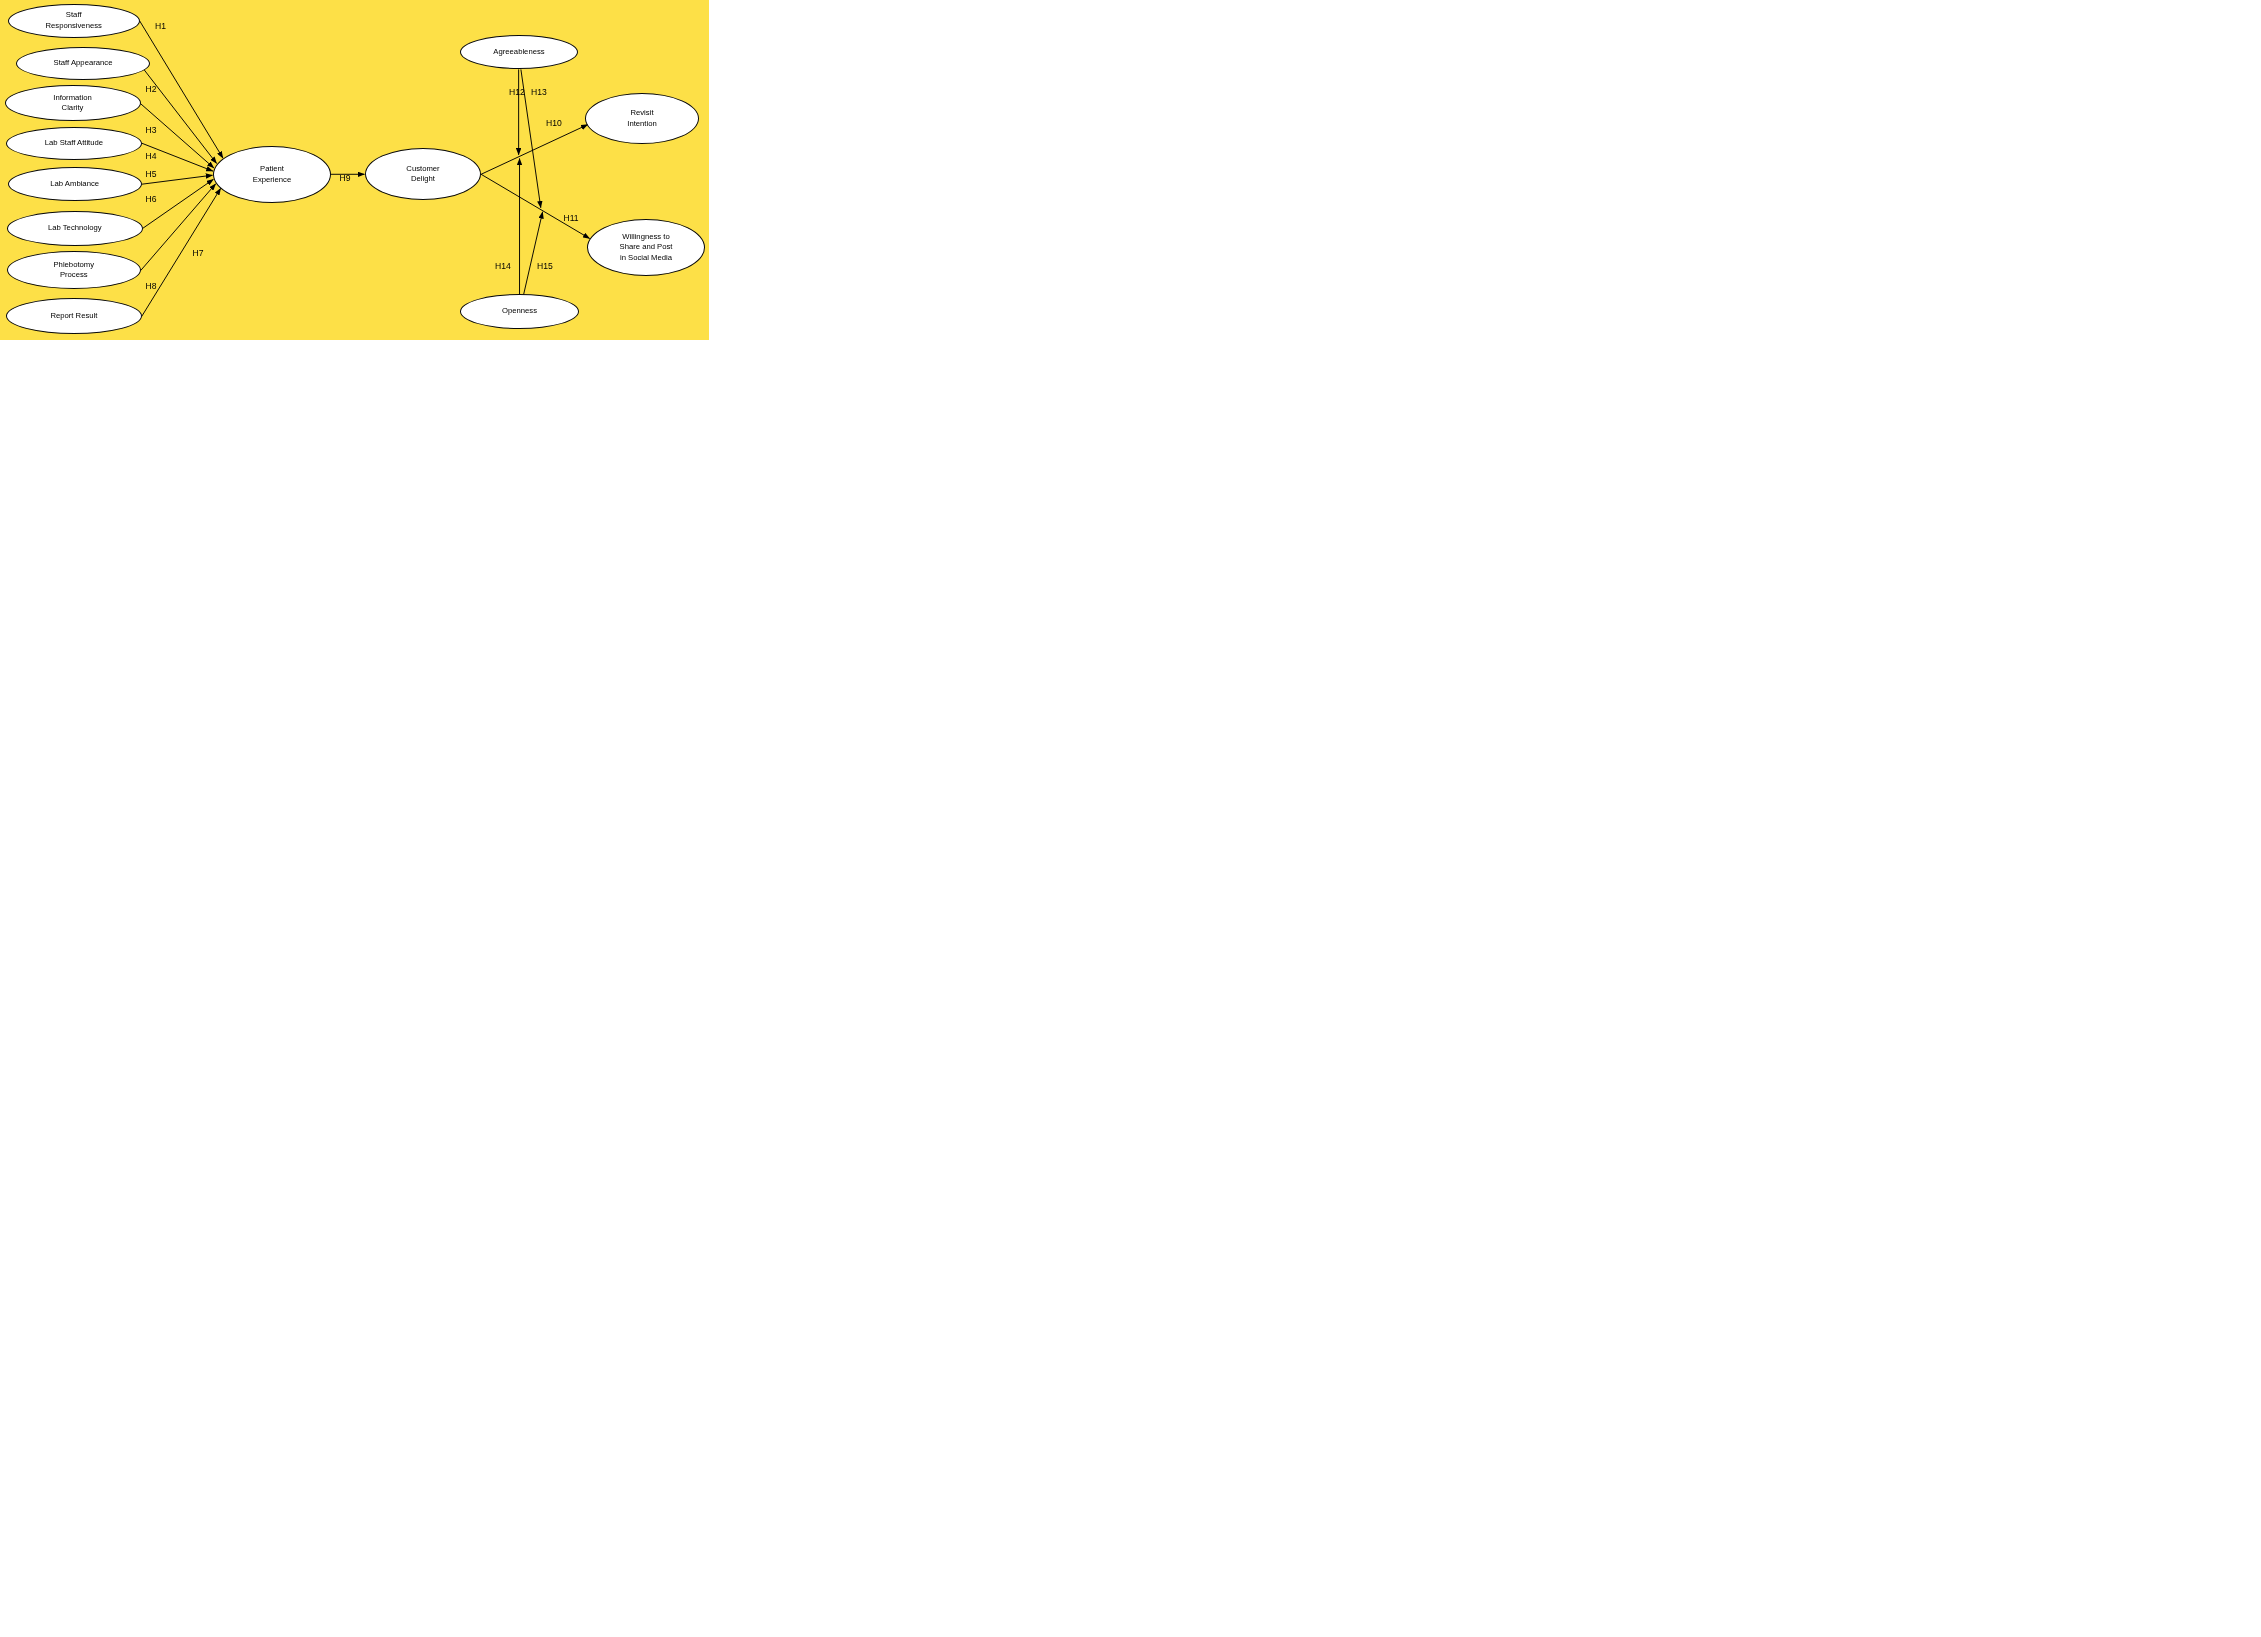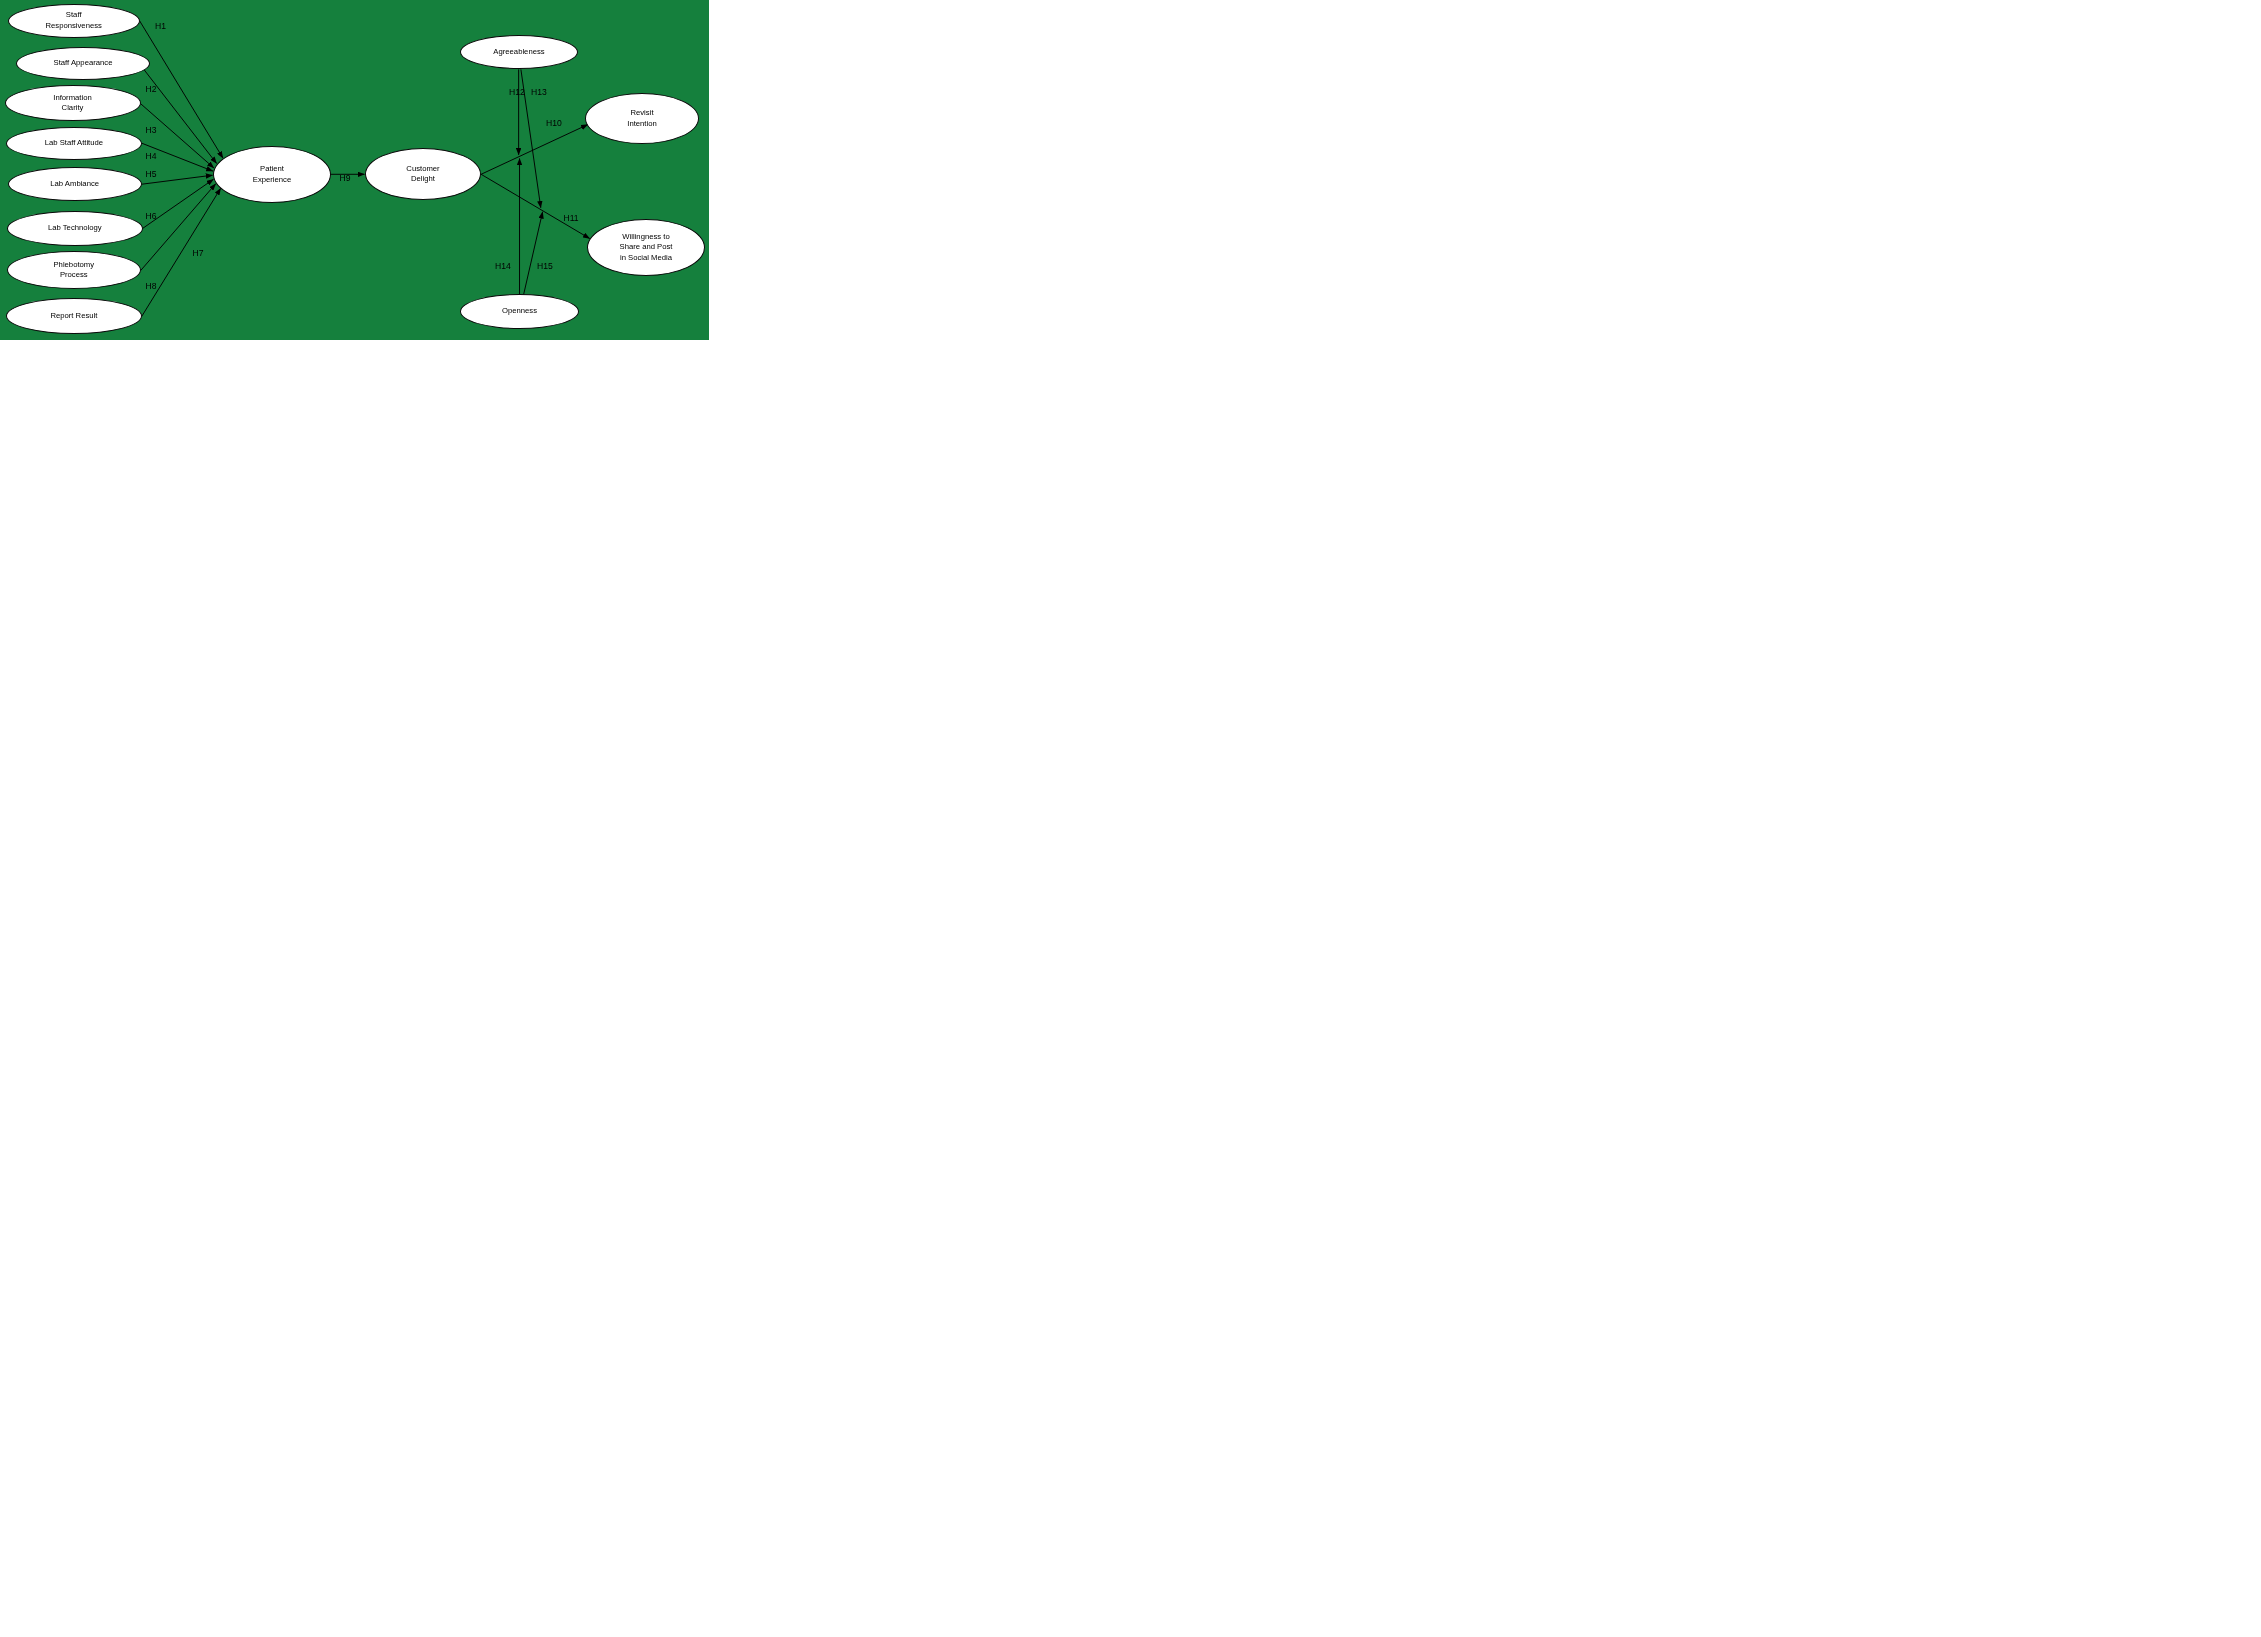--- a/index.html
+++ b/index.html
@@ -4,21 +4,21 @@
 <style>
   html, body {
     margin: 0;
     padding: 0;
     background: #ffffff;
   }
   .stage {
     position: relative;
     width: 709px;
     height: 340px;
-    background: #15803d;
+    background: #fde047;
     font-family: "Liberation Sans", sans-serif;
     color: #000000;
     transform-origin: top left;
     transform: scale(calc(100vw / 1568));
     overflow: hidden;
   }
   .edges-svg {
     position: absolute;
     left: 0; top: 0;
     width: 709px;
@@ -133,21 +133,21 @@
       <div class="node" style="left: 460px; top: 294px; width: 119px; height: 35px;">
         <span class="node-label">Openness</span>
       </div>
     </div>
   <div id="edge-labels-layer">
       <span class="edge-label" style="left: 151px; top: 26px; padding-left: 19px;">H1</span>
       <span class="edge-label" style="left: 151px; top: 89px;">H2</span>
       <span class="edge-label" style="left: 151px; top: 130px;">H3</span>
       <span class="edge-label" style="left: 151px; top: 156px;">H4</span>
       <span class="edge-label" style="left: 151px; top: 174px;">H5</span>
-      <span class="edge-label" style="left: 151px; top: 216px;">H6</span>
+      <span class="edge-label" style="left: 151px; top: 199px;">H6</span>
       <span class="edge-label" style="left: 169px; top: 253px; margin-left: 29px;">H7</span>
       <span class="edge-label" style="left: 151px; top: 286px;">H8</span>
       <span class="edge-label" style="left: 345px; top: 154px; margin-top: 24px;">H9</span>
       <span class="edge-label" style="left: 554px; top: 123px;">H10</span>
       <span class="edge-label" style="left: 571px; top: 218px;">H11</span>
       <span class="edge-label" style="left: 505px; top: 92px; padding-left: 24px;">H12</span>
       <span class="edge-label" style="left: 539px; top: 92px;">H13</span>
       <span class="edge-label" style="left: 503px; top: 266px;">H14</span>
       <span class="edge-label" style="left: 545px; top: 266px;">H15</span>
     </div>

